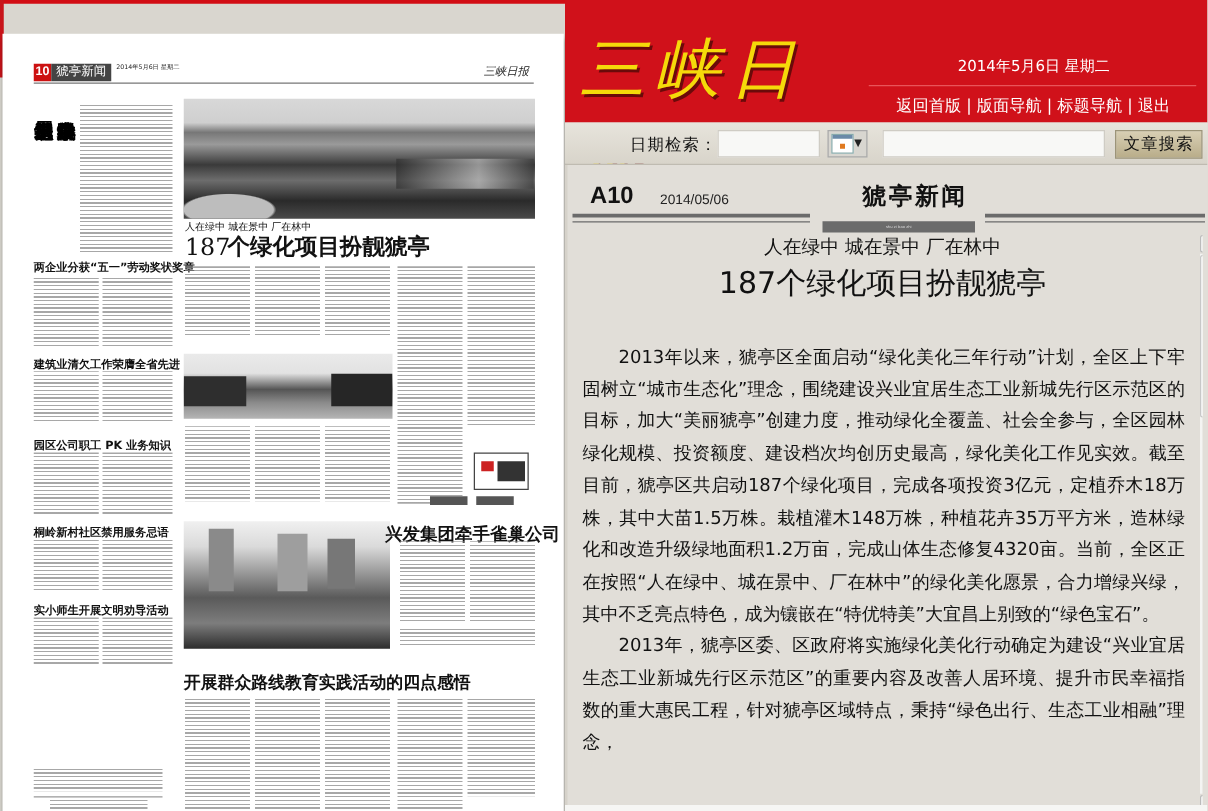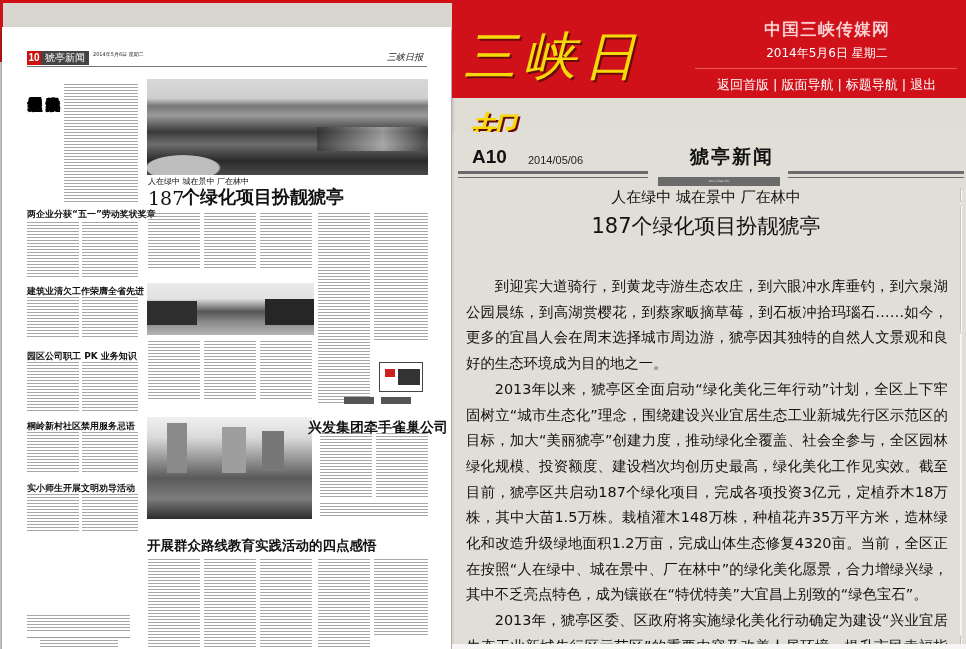--- a/index.html
+++ b/index.html
@@ -52,21 +52,21 @@
   #page-code { position: absolute; left: 18px; top: 6px; font: bold 19px "Liberation Sans", sans-serif; color: #111; }
   #page-date { position: absolute; left: 74px; top: 14px; font-size: 11px; color: #222; font-family: "Liberation Sans", sans-serif; }
   #section-name { position: absolute; left: 236px; top: 4px; font: bold 19px "DejaVu Sans", sans-serif; color: #111; letter-spacing: 2px; }
   .deco-line { position: absolute; height: 3px; background: #6b6b6b; }
   .deco-thin { position: absolute; height: 1px; background: #6b6b6b; }
   #deco-mid { position: absolute; left: 204px; top: 37px; width: 122px; height: 9px; background: #6b6b6b; color: #ddd; font-size: 3px; text-align: center; line-height: 9px; }
 
   #article-scroll { position: absolute; left: 8px; top: 46px; width: 500px; height: 471px; overflow: hidden; }
   #article-body { position: absolute; left: 2px; top: 0; width: 484px; }
   #subtitle { text-align: center; font-size: 15px; color: #111; margin-top: 10px; height: 22px; }
-  #title { text-align: center; font-size: 21px; color: #111; height: 32px; line-height: 32px; }
+  #title { text-align: center; font-size: 24px; color: #111; height: 32px; line-height: 32px; }
   .para { font-size: 14.4px; line-height: 25.7px; color: #111; text-indent: 2em; text-align: justify; }
   #body-wrap { margin-top: 32px; padding-left: 2px; }
 
   #vscroll { position: absolute; left: 498px; top: 10px; width: 14px; height: 462px; }
   #vscroll .btn { position: absolute; left: 0; width: 14px; height: 14px; background: #fdfdfd; border: 1px solid #bbb; border-radius: 2px; font-size: 7px; color: #222; text-align: center; line-height: 12px; }
   #vscroll .track { position: absolute; left: 0; top: 15px; width: 14px; height: 432px; background: #f4f4f2; }
   #vscroll .thumb { position: absolute; left: 0; top: 16px; width: 14px; height: 130px; background: #fcfcfc; border: 1px solid #c7c7c7; border-radius: 2px; }
   #bottom-strip { position: absolute; left: 452px; top: 644px; width: 514px; height: 5px; background: #f6f6f4; }
 </style>
 </head>
@@ -160,47 +160,55 @@
       <div class="txt" style="left:146px;top:532px;width:52px;height:92px;"></div>
       <div class="txt" style="left:202px;top:532px;width:52px;height:92px;"></div>
       <div class="txt" style="left:258px;top:532px;width:52px;height:92px;"></div>
       <div class="txt" style="left:316px;top:532px;width:52px;height:92px;"></div>
       <div class="txt" style="left:372px;top:532px;width:54px;height:78px;"></div>
     </div>
   </div>
 
   <div id="header">
     <div id="logo">三峡日報</div>
-    <div id="site-name">中国三峡传媒网</div>
     <div id="site-date">2014年5月6日  星期二</div>
     <div id="nav-sep"></div>
     <div id="nav">
       <a href="#">返回首版</a><span class="sep">|</span><a href="#">版面导航</a><span class="sep">|</span><a href="#">标题导航</a><span class="sep">|</span><a href="#">退出</a>
     </div>
   </div>
 
+  <div id="searchbar">
+    <span id="date-label">日期检索：</span>
+    <input id="date-input" type="text" value="" style="">
+    <div id="cal-btn">
+      <span class="cal"></span>
+      <span class="arrow">▼</span>
+    </div>
+    <input id="kw-input" type="text" value="" style="">
+    <button id="search-btn">文章搜索</button>
+  </div>
 
   <div id="article-pane">
     <div id="ed-bar">
       <span id="page-code">A10</span>
       <span id="page-date">2014/05/06</span>
       <span id="section-name">猇亭新闻</span>
       <div class="deco-line" style="left:4px;top:31px;width:190px;"></div>
       <div class="deco-thin" style="left:4px;top:37px;width:190px;"></div>
       <div id="deco-mid">shu zi bao zhi</div>
       <div class="deco-line" style="left:334px;top:31px;width:176px;"></div>
       <div class="deco-thin" style="left:334px;top:37px;width:176px;"></div>
     </div>
 
     <div id="article-scroll">
       <div id="article-body">
         <div id="subtitle">人在绿中  城在景中  厂在林中</div>
         <div id="title">187个绿化项目扮靓猇亭</div>
         <div id="body-wrap">
-          <p class="para">到迎宾大道骑行，到黄龙寺游生态农庄，到六眼冲水库垂钓，到六泉湖公园晨练，到高湖赏樱花，到蔡家畈摘草莓，到石板冲拾玛瑙石……如今，更多的宜昌人会在周末选择城市周边游，猇亭因其独特的自然人文景观和良好的生态环境成为目的地之一。</p>
           <p class="para">2013年以来，猇亭区全面启动“绿化美化三年行动”计划，全区上下牢固树立“城市生态化”理念，围绕建设兴业宜居生态工业新城先行区示范区的目标，加大“美丽猇亭”创建力度，推动绿化全覆盖、社会全参与，全区园林绿化规模、投资额度、建设档次均创历史最高，绿化美化工作见实效。截至目前，猇亭区共启动187个绿化项目，完成各项投资3亿元，定植乔木18万株，其中大苗1.5万株。栽植灌木148万株，种植花卉35万平方米，造林绿化和改造升级绿地面积1.2万亩，完成山体生态修复4320亩。当前，全区正在按照“人在绿中、城在景中、厂在林中”的绿化美化愿景，合力增绿兴绿，其中不乏亮点特色，成为镶嵌在“特优特美”大宜昌上别致的“绿色宝石”。</p>
           <p class="para">2013年，猇亭区委、区政府将实施绿化美化行动确定为建设“兴业宜居生态工业新城先行区示范区”的重要内容及改善人居环境、提升市民幸福指数的重大惠民工程，针对猇亭区域特点，秉持“绿色出行、生态工业相融”理念，</p>
         </div>
       </div>
       <div id="vscroll">
         <div class="btn" style="top:0;"></div>
         <div class="track"></div>
         <div class="thumb"></div>
         <div class="btn" style="top:448px;"></div>
       </div>

